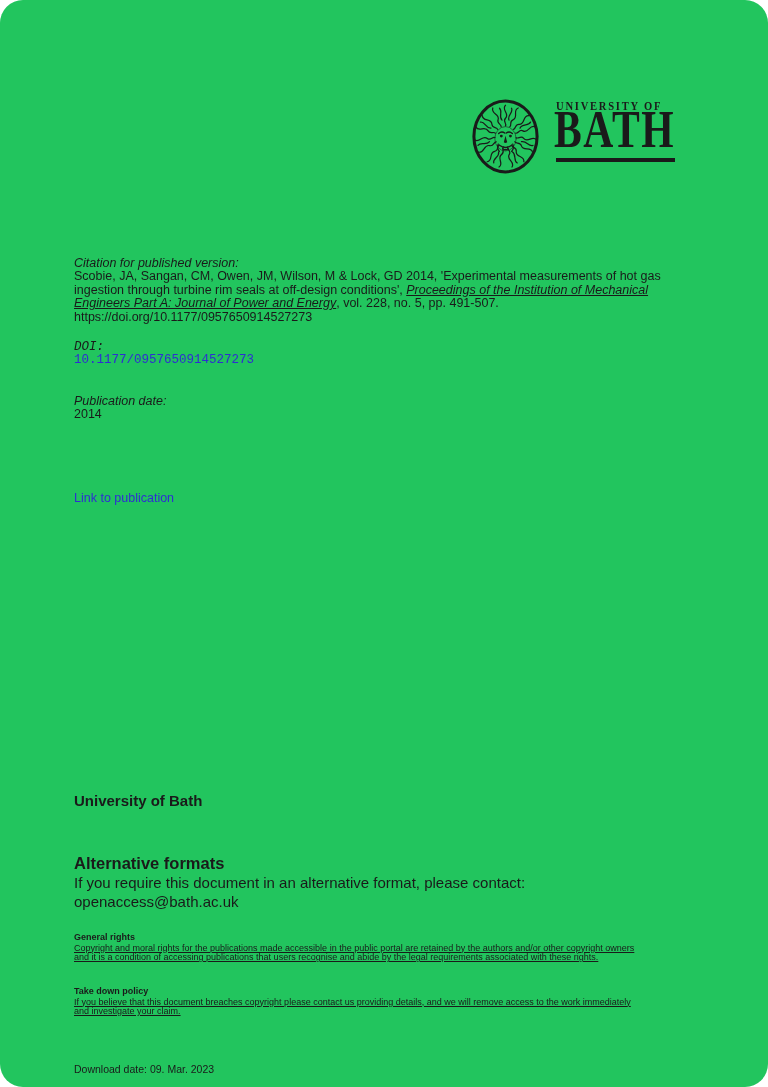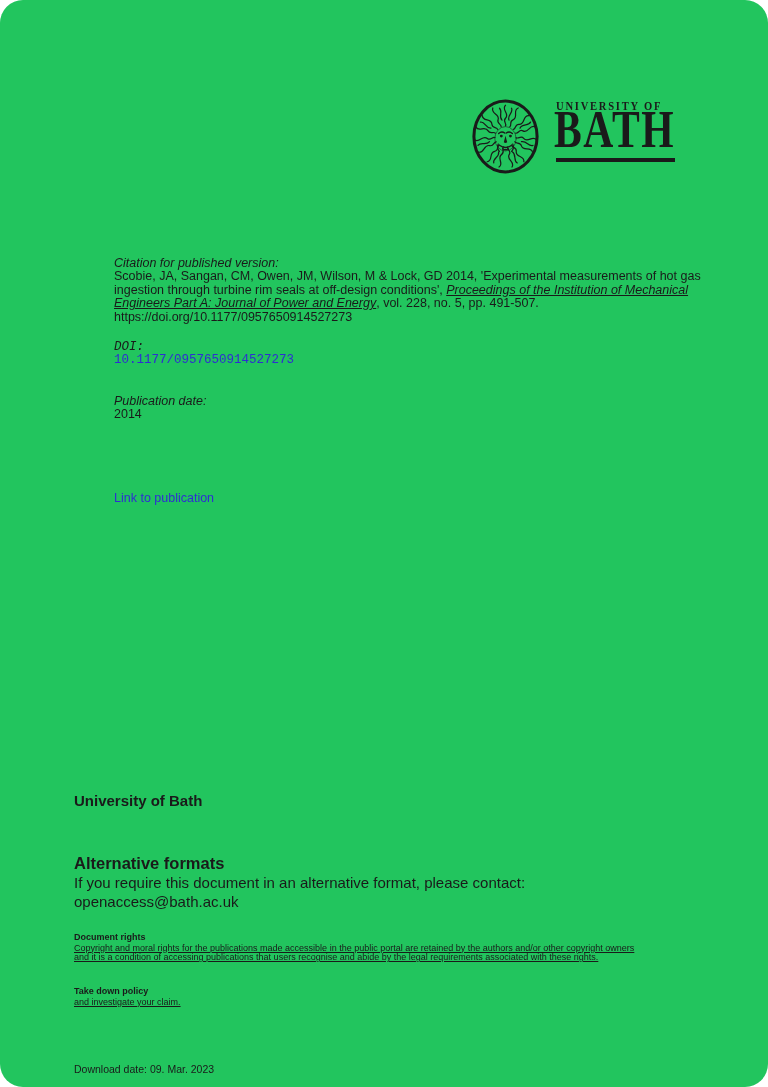--- a/index.html
+++ b/index.html
@@ -18,21 +18,21 @@
   }
   .logo-big{
     position:absolute;left:-2px;top:7px;white-space:nowrap;
     font-family:"Liberation Serif",serif;font-weight:700;font-size:52px;line-height:1;
     letter-spacing:2px;transform:scaleX(.80);transform-origin:left top;color:#1a1a1a;
   }
   .logo-rule{position:absolute;left:0;top:61px;width:119px;height:3.5px;background:#1a1a1a;}
   
   .blk{position:absolute;left:74px;white-space:nowrap;}
   .body-sm{font-size:12.5px;line-height:13.4px;}
-  .body-sm .ln{display:block;margin-left:40px;}
+  .body-sm .ln{display:block;}
   .lbl{font-style:italic;}
   .link{color:#2e2ed2;text-decoration:none;cursor:pointer;}
   .uob{top:792px;font-weight:700;font-size:15px;text-align:right;}
   .alt-head{font-weight:700;font-size:16.5px;line-height:20px;}
   .alt-body{font-size:15px;line-height:19px;}
   .alt-body .ln{display:block;}
   .fineprint{font-size:9px;line-height:9.6px;}
   .fineprint .fp-head{font-weight:700;display:block;line-height:11.5px;}
   .fineprint .ln{display:block;text-decoration:underline;}
   .download{top:1063px;font-size:10.5px;}
@@ -116,25 +116,26 @@
 
   <div class="blk" style="top:853px;">
     <div class="alt-head">Alternative formats</div>
     <div class="alt-body">
       <span class="ln">If you require this document in an alternative format, please contact:</span>
       <span class="ln">openaccess@bath.ac.uk</span>
     </div>
   </div>
 
   <div class="blk fineprint" style="top:932px;">
-    <span class="fp-head">Document rights</span>
+    <span class="fp-head">General rights</span>
     <span class="ln">Copyright and moral rights for the publications made accessible in the public portal are retained by the authors and/or other copyright owners</span>
     <span class="ln">and it is a condition of accessing publications that users recognise and abide by the legal requirements associated with these rights.</span>
   </div>
 
   <div class="blk fineprint" style="top:986px;">
     <span class="fp-head">Take down policy</span>
+    <span class="ln">If you believe that this document breaches copyright please contact us providing details, and we will remove access to the work immediately</span>
     <span class="ln">and investigate your claim.</span>
   </div>
 
   <div class="blk download">Download date: 09. Mar. 2023</div>
 
 </div>
 
 </body></html>

